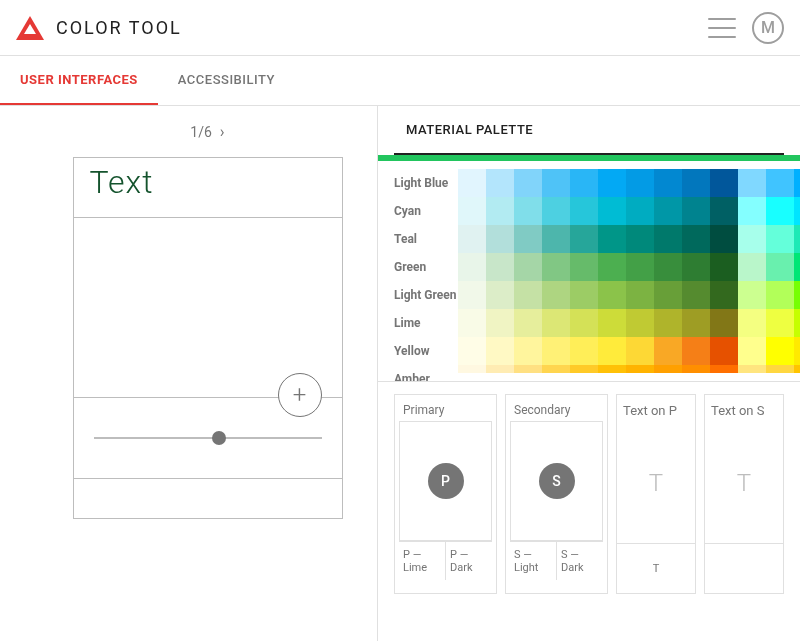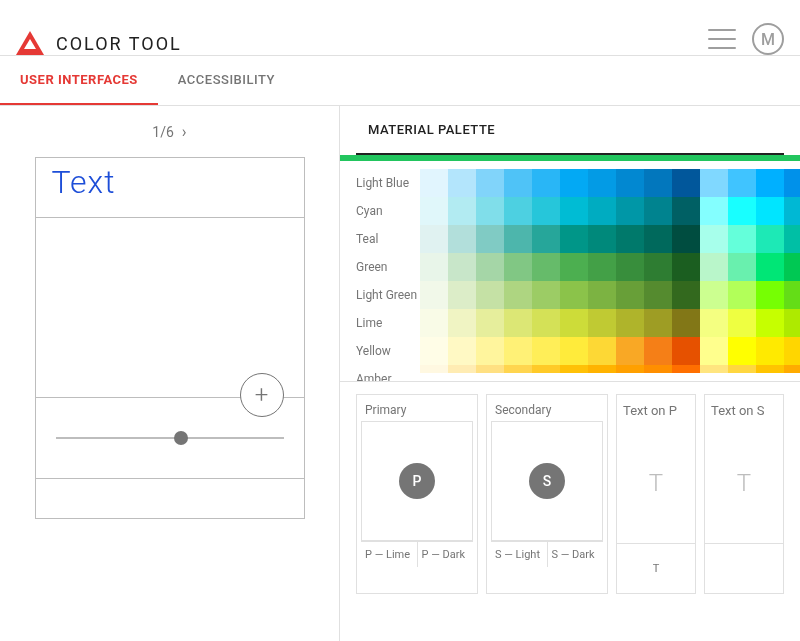--- a/index.html
+++ b/index.html
@@ -1,21 +1,21 @@
 <!DOCTYPE html>
 <html><head>
   <meta charset="utf-8">
   <style>
     * { box-sizing: border-box; margin: 0; padding: 0; }
     body { font-family: 'Roboto', Arial, sans-serif; background: #fff; color: #212121; font-size: 14px; }
 
     
     .header {
       display: flex;
-      align-items: flex-end;
+      align-items: center;
       padding: 0 16px;
       height: 56px;
       background: #fff;
       border-bottom: 1px solid #e0e0e0;
       justify-content: space-between;
     }
     .header-left {
       display: flex;
       align-items: center;
       gap: 12px;
@@ -97,20 +97,21 @@
     .nav-tab.active {
       color: #e53935;
       border-bottom: 2px solid #e53935;
       font-weight: bold;
     }
 
     
     .main {
       display: flex;
       height: calc(641px - 56px - 49px);
+      padding-left: 38px;
     }
 
     
     .left-panel {
       width: 340px;
       border-right: 1px solid #e0e0e0;
       padding: 16px;
       display: flex;
       flex-direction: column;
       align-items: center;
@@ -138,21 +139,21 @@
     .mockup-header-bar {
       border-bottom: 1px solid #bdbdbd;
       height: 60px;
       padding: 16px;
       display: flex;
       align-items: flex-end;
     }
     .mockup-text-label {
       font-size: 32px;
       font-weight: 300;
-      color: #1d4ed8;
+      color: #14532d;
       letter-spacing: 1px;
       margin-top: 33px;
     }
     .mockup-content-area {
       height: 180px;
       border-bottom: 1px solid #bdbdbd;
       position: relative;
     }
     .mockup-fab {
       position: absolute;
@@ -237,20 +238,21 @@
       width: 80px;
       flex-shrink: 0;
       padding-left: 16px;
     }
     .palette-label {
       height: 28px;
       display: flex;
       align-items: center;
       font-size: 12px;
       color: #757575;
+      font-weight: bold;
     }
     .palette-grid {
       flex: 1;
       overflow-x: auto;
     }
     .palette-row {
       display: flex;
       height: 28px;
     }
     .palette-cell {

